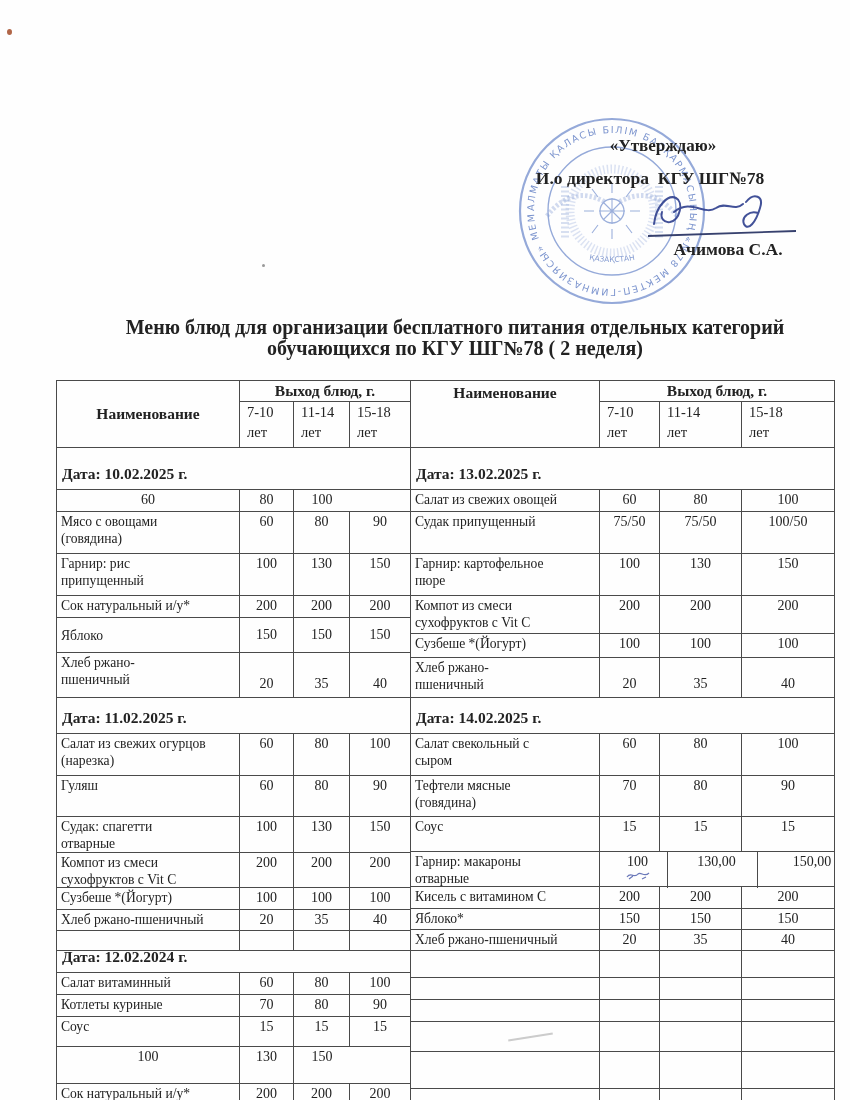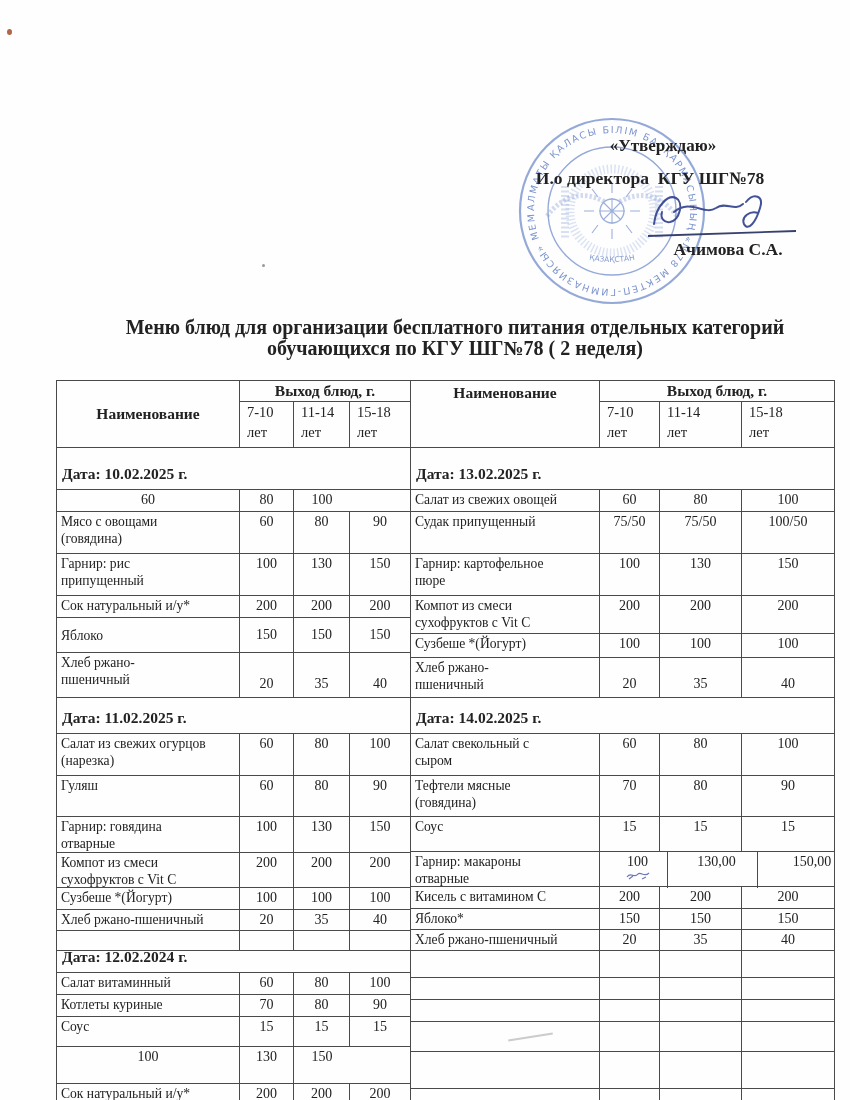--- a/index.html
+++ b/index.html
@@ -175,21 +175,21 @@
           <div class="vc">80</div>
           <div class="vc last">100</div>
         </div>
         <div class="row" style="grid-template-columns: 183px 54px 56px 60px; height: 41px;">
           <div class="nc">Гуляш</div>
           <div class="vc">60</div>
           <div class="vc">80</div>
           <div class="vc last">90</div>
         </div>
         <div class="row" style="grid-template-columns: 183px 54px 56px 60px; height: 36px;">
-          <div class="nc">Гарнир: говядина
+          <div class="nc">Судак: спагетти
 отварные</div>
           <div class="vc">100</div>
           <div class="vc">130</div>
           <div class="vc last">150</div>
         </div>
         <div class="row" style="grid-template-columns: 183px 54px 56px 60px; height: 35px;">
           <div class="nc">Компот из смеси
 сухофруктов с Vit C</div>
           <div class="vc">200</div>
           <div class="vc">200</div>

